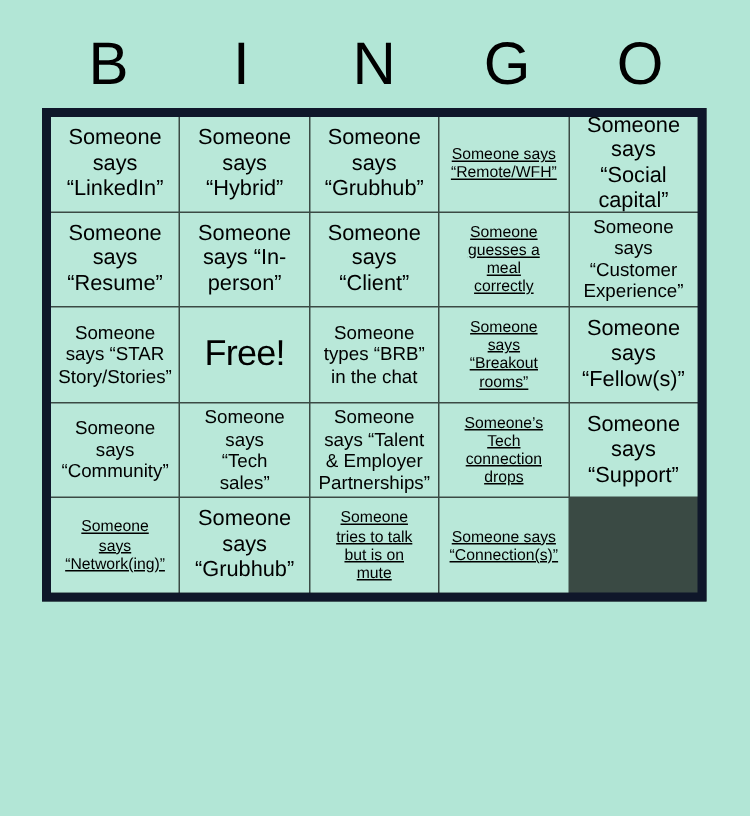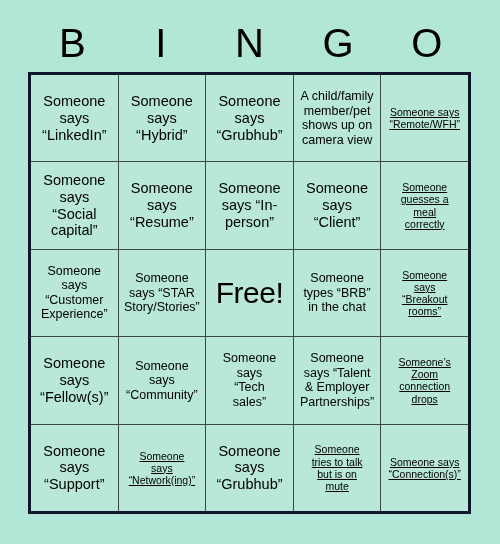--- a/index.html
+++ b/index.html
@@ -42,28 +42,28 @@
     letter-spacing: 0px;
     font-family: "Liberation Sans", sans-serif;
   }
 
   
   .grid {
     position: absolute;
     left: 28px;
     top: 72px;
     width: 443px;
-    height: 442px;
+    height: 329px;
     box-sizing: border-box;
     display: grid;
     grid-template-columns: repeat(5, 1fr);
     grid-template-rows: repeat(5, 1fr);
     background: #3a4a44;
     gap: 1px;
-    border: 3px solid #0f172a;
+    border: 6px solid #0f172a;
   }
 
   .cell {
     background: #b9e8d9;
     box-sizing: border-box;
     display: flex;
     align-items: center;
     justify-content: center;
     text-align: center;
     padding: 3px 4px;
@@ -76,21 +76,21 @@
     line-height: 1.16;
     white-space: pre-line;
     font-family: "Liberation Sans", sans-serif;
   }
 
   
   .sz-lg .cell-text { font-size: 14.5px; }
   .sz-md .cell-text { font-size: 12.5px; }
   .sz-sm .cell-text { font-size: 10.5px; text-decoration: underline; }
   .sz-free .cell-text {
-    font-size: 30px;
+    font-size: 24px;
     line-height: 1;
     letter-spacing: -0.5px;
   }
 </style>
 </head>
 <body>
 
 <div class="card">
 
   <div class="bingo-header">
@@ -110,26 +110,20 @@
       <div class="cell sz-lg">
         <span class="cell-text">Someone
 says
 “Hybrid”</span>
       </div>
       <div class="cell sz-lg">
         <span class="cell-text">Someone
 says
 “Grubhub”</span>
       </div>
-      <div class="cell sz-md">
-        <span class="cell-text">A child/family
-member/pet
-shows up on
-camera view</span>
-      </div>
       <div class="cell sz-sm">
         <span class="cell-text">Someone says
 “Remote/WFH”</span>
       </div>
       <div class="cell sz-lg">
         <span class="cell-text">Someone
 says
 “Social
 capital”</span>
       </div>
@@ -196,21 +190,21 @@
 sales”</span>
       </div>
       <div class="cell sz-md">
         <span class="cell-text">Someone
 says “Talent
 &amp; Employer
 Partnerships”</span>
       </div>
       <div class="cell sz-sm">
         <span class="cell-text">Someone’s
-Zoom
+Tech
 connection
 drops</span>
       </div>
       <div class="cell sz-lg">
         <span class="cell-text">Someone
 says
 “Support”</span>
       </div>
       <div class="cell sz-sm">
         <span class="cell-text">Someone

